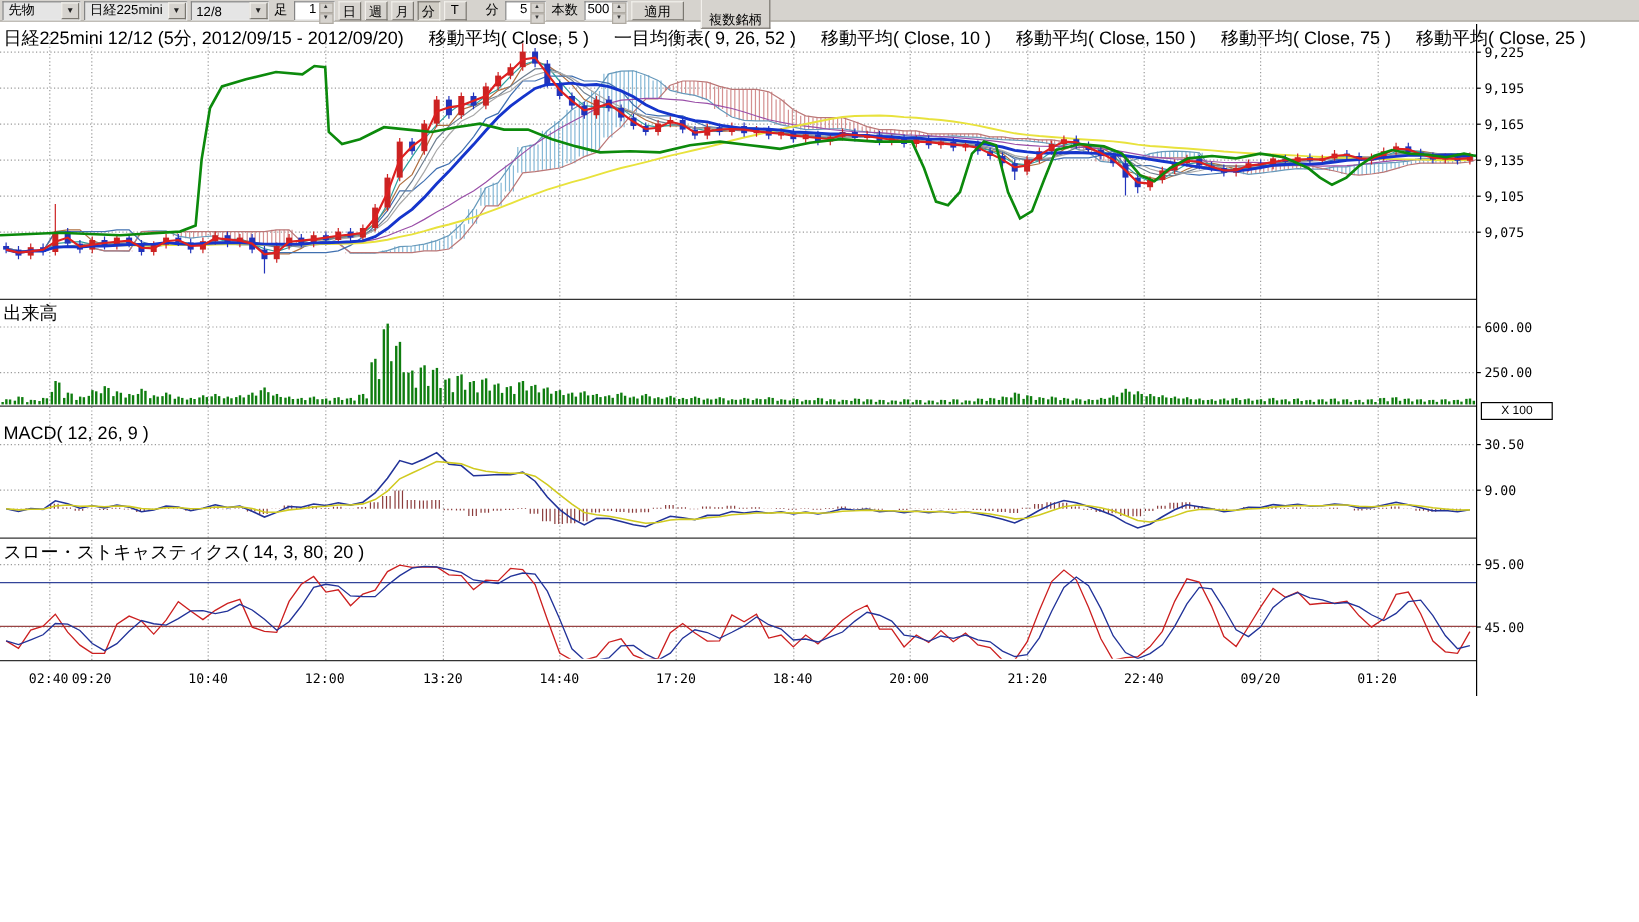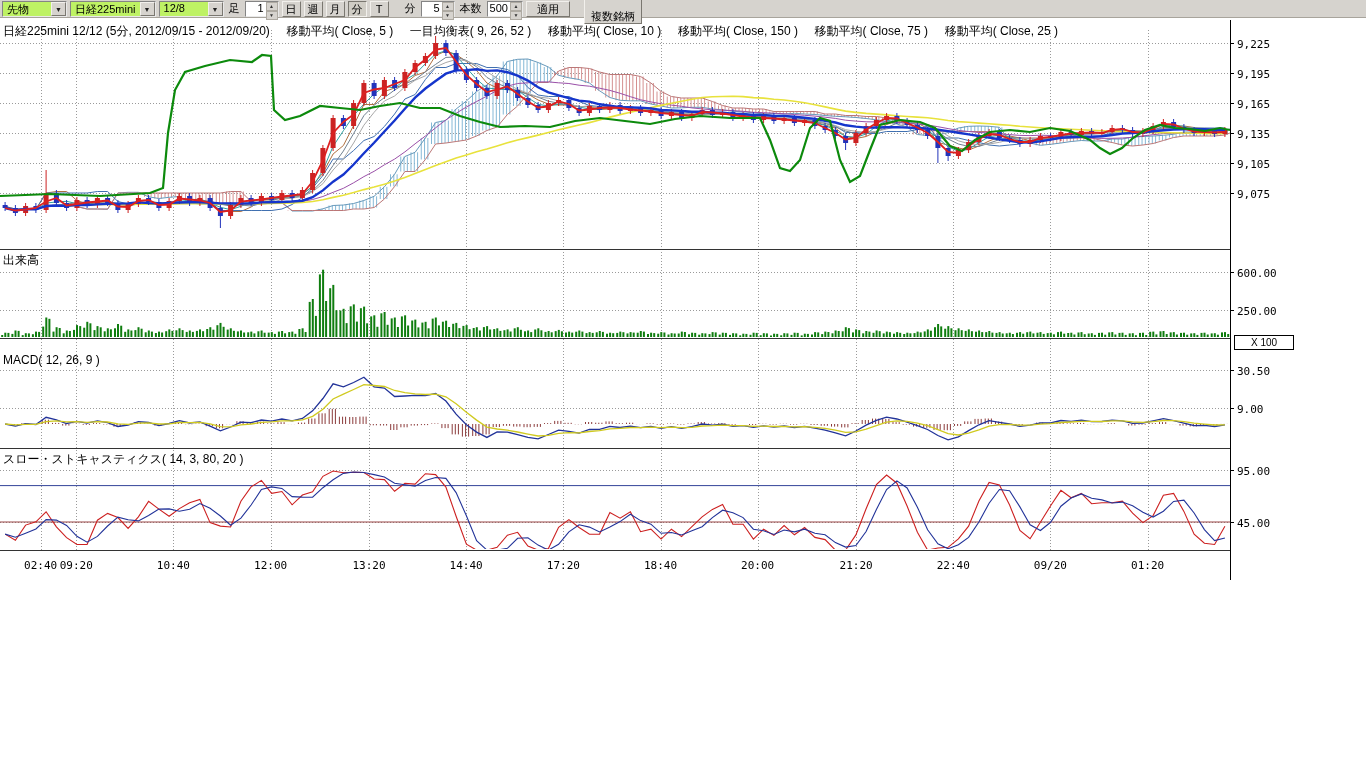--- a/index.html
+++ b/index.html
@@ -2,34 +2,34 @@
 <html><head>
 <meta charset="utf-8">
 <style>
   *{margin:0;padding:0;box-sizing:border-box}
   html,body{width:1366px;height:768px;background:#fff;font-family:"Liberation Sans","DejaVu Sans",sans-serif}
   .screen{position:relative;width:1366px;height:768px;overflow:hidden;background:#fff}
   #chart-svg{position:absolute;left:0;top:0;z-index:1}
   #chart-svg text{font-family:"DejaVu Sans Mono","Liberation Mono",monospace;font-size:11px;fill:#000}
   .toolbar{position:absolute;left:0;top:0;width:100%;height:18px;background:#d6d3ce;border-bottom:1px solid #a8a49c;
     display:flex;align-items:center;gap:3px;padding:0 2px;font-size:11px;z-index:3;color:#000}
-  .combo{display:inline-flex;align-items:flex-start;height:16px;background:#bef264;border:1px solid;border-color:#848484 #e9e9e9 #e9e9e9 #848484}
+  .combo{display:inline-flex;align-items:flex-end;height:16px;background:#e5e5e5;border:1px solid;border-color:#848484 #e9e9e9 #e9e9e9 #848484}
   .cval{padding:0 4px;min-width:48px;white-space:nowrap}
   .carr{width:15px;height:14px;background:#d6d3ce;border:1px solid;border-color:#f2f0ec #7a7770 #7a7770 #f2f0ec;
     font-size:7px;line-height:14px;text-align:center;color:#222}
   .tlabel{padding:0 2px;white-space:nowrap}
   .tbtn{height:16px;min-width:19px;background:#d6d3ce;border:1px solid;border-color:#f2f0ec #7a7770 #7a7770 #f2f0ec;
     font:inherit;font-size:11px;padding:0 3px;cursor:default}
   .tbtn.active{border-color:#7a7770 #f2f0ec #f2f0ec #7a7770;background:#cfccc4}
   .spin{display:inline-flex;height:16px;background:#fff;border:1px solid;border-color:#848484 #e9e9e9 #e9e9e9 #848484}
   .sval{min-width:20px;text-align:right;padding:0 2px}
   .sarrs{display:flex;flex-direction:column;width:12px;height:14px}
   .sarrs span{flex:1;font-size:5px;line-height:7px;text-align:center;background:#d6d3ce;border:1px solid #aeaaa2;color:#333}
   .gap{width:8px}
-  .overlay-label{position:absolute;z-index:2;font-size:12px;color:#000;white-space:pre}
+  .overlay-label{position:absolute;z-index:2;font-size:15px;color:#000;white-space:pre}
   .hdr1{left:3px;top:23px}
   .hdr2{left:3px;top:37px}
   .lblv{left:3px;top:252px}
   .lblm{left:3px;top:353px}
   .lbls{left:3px;top:451px}
   .mult{position:absolute;z-index:2;left:1234px;top:335px;border:1px solid #000;background:#fff;font-size:10px;padding:0 16px;line-height:13px}
 </style>
 </head>
 <body>
 

